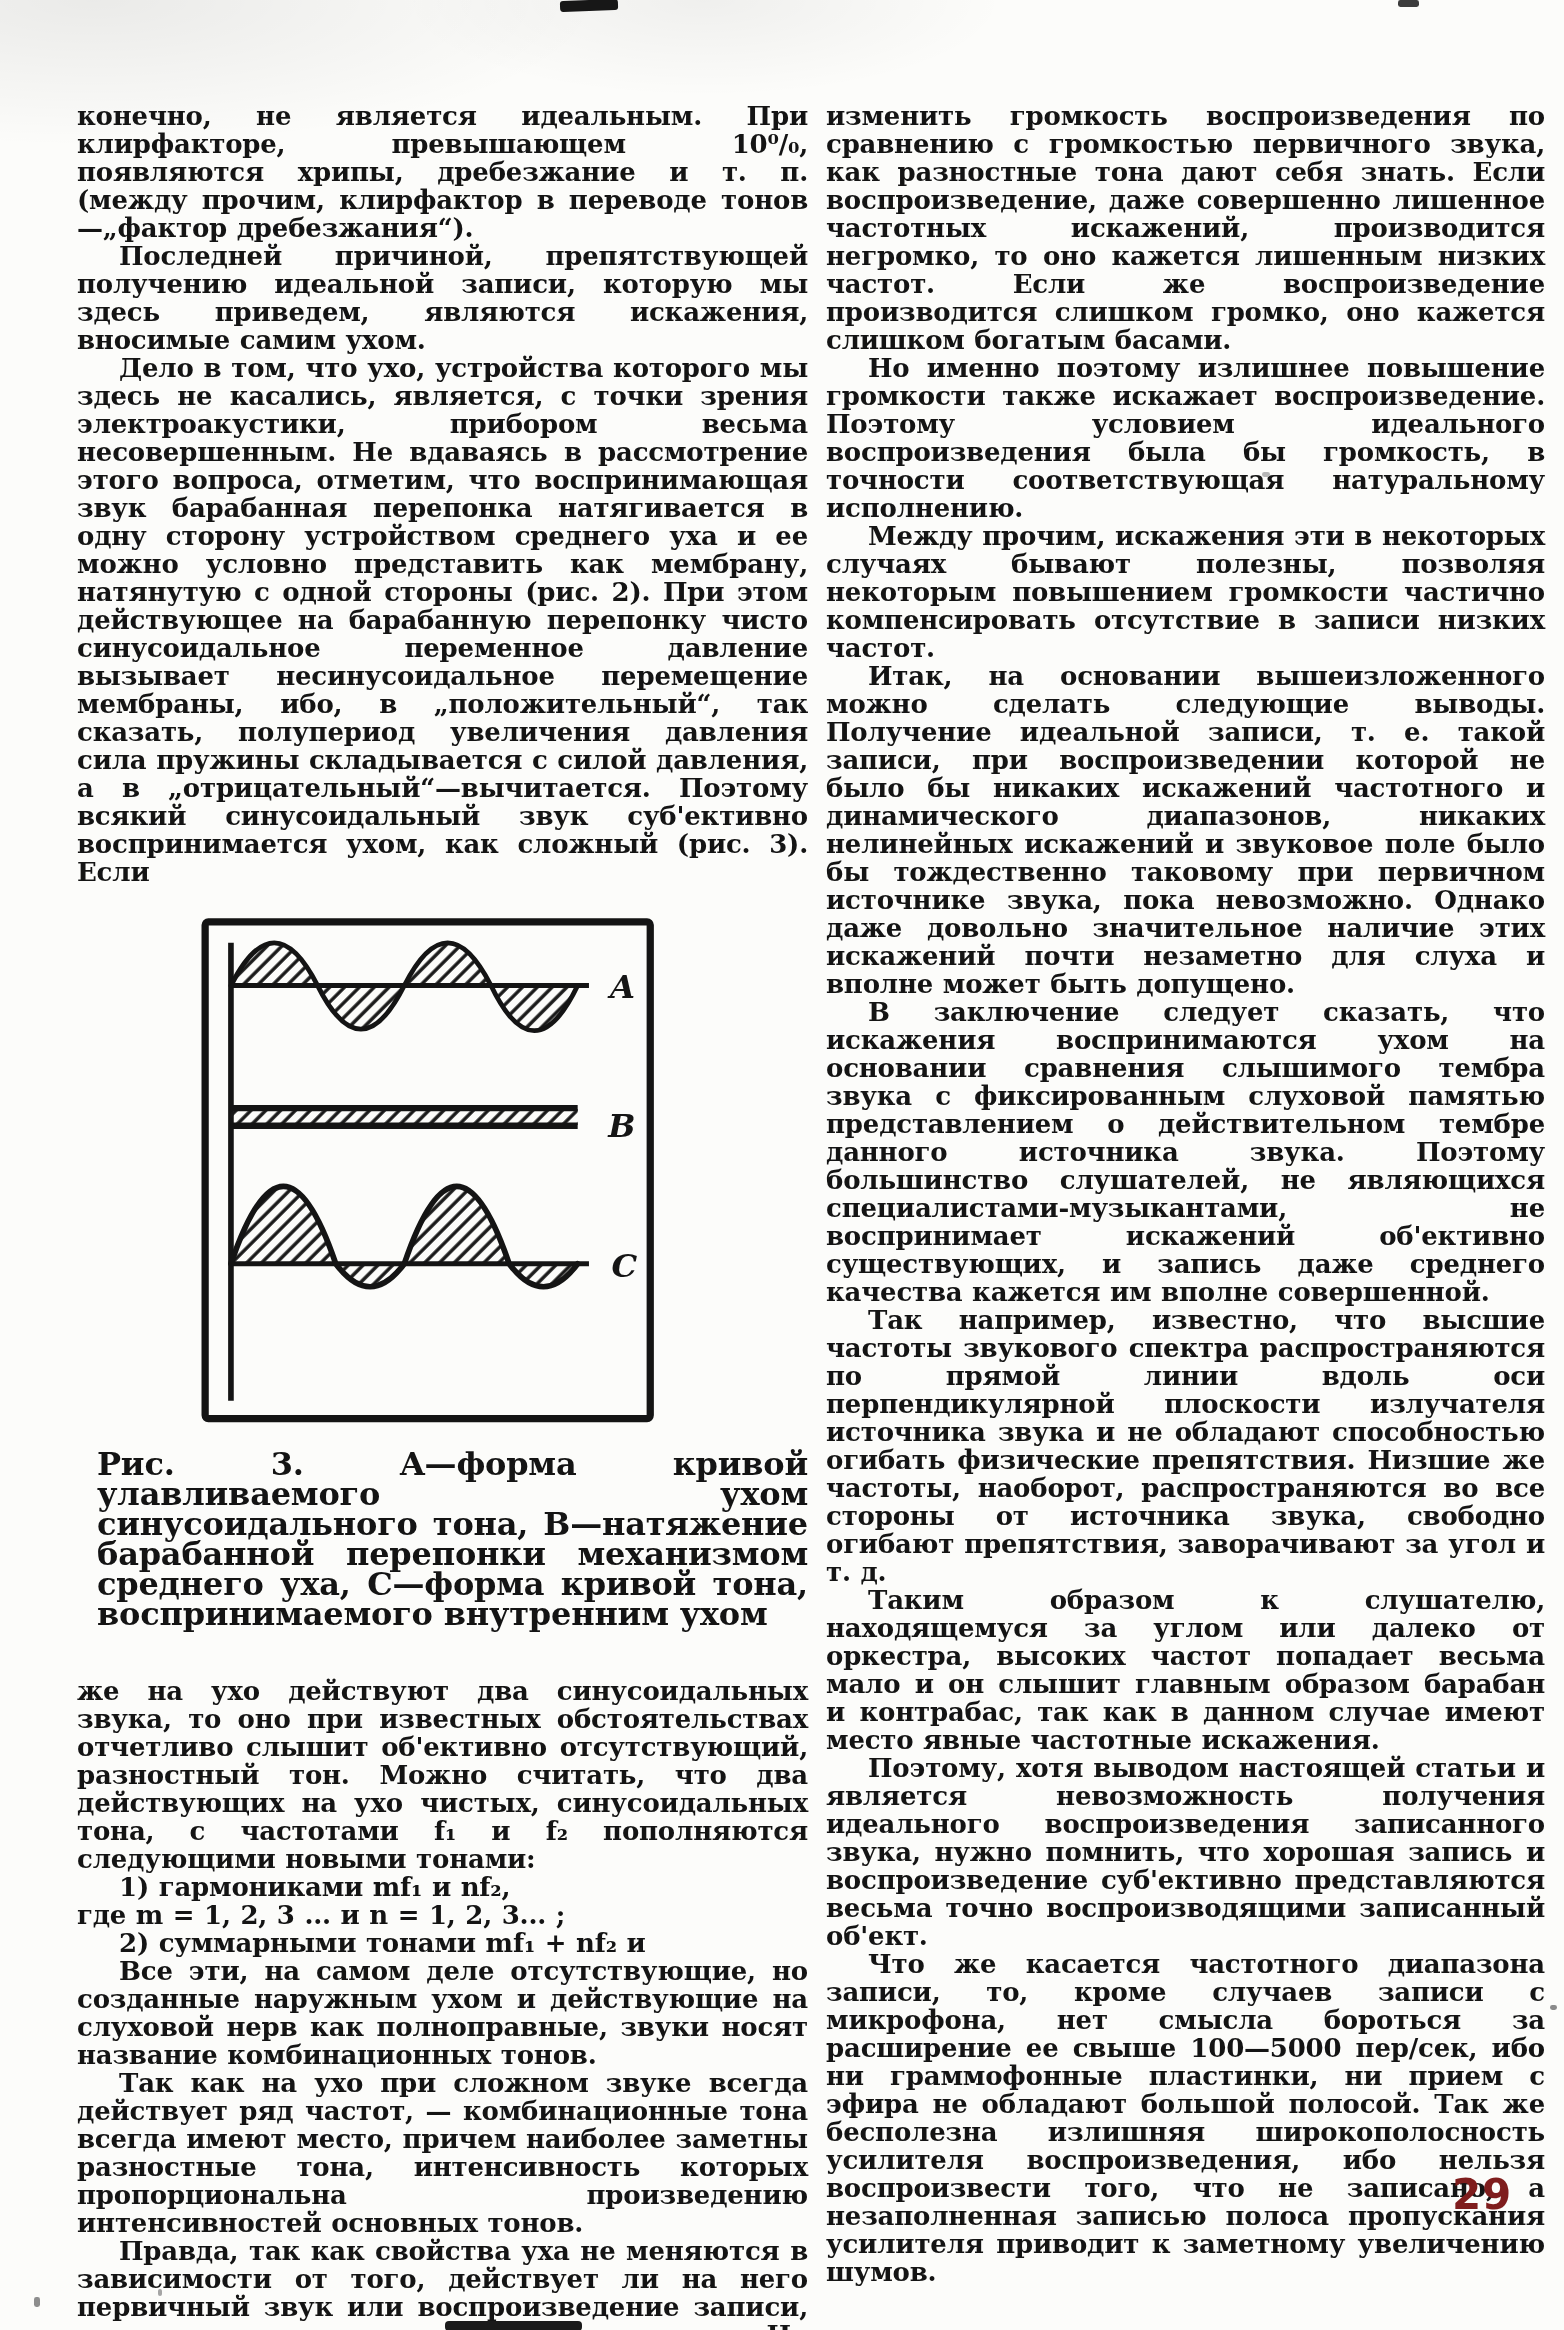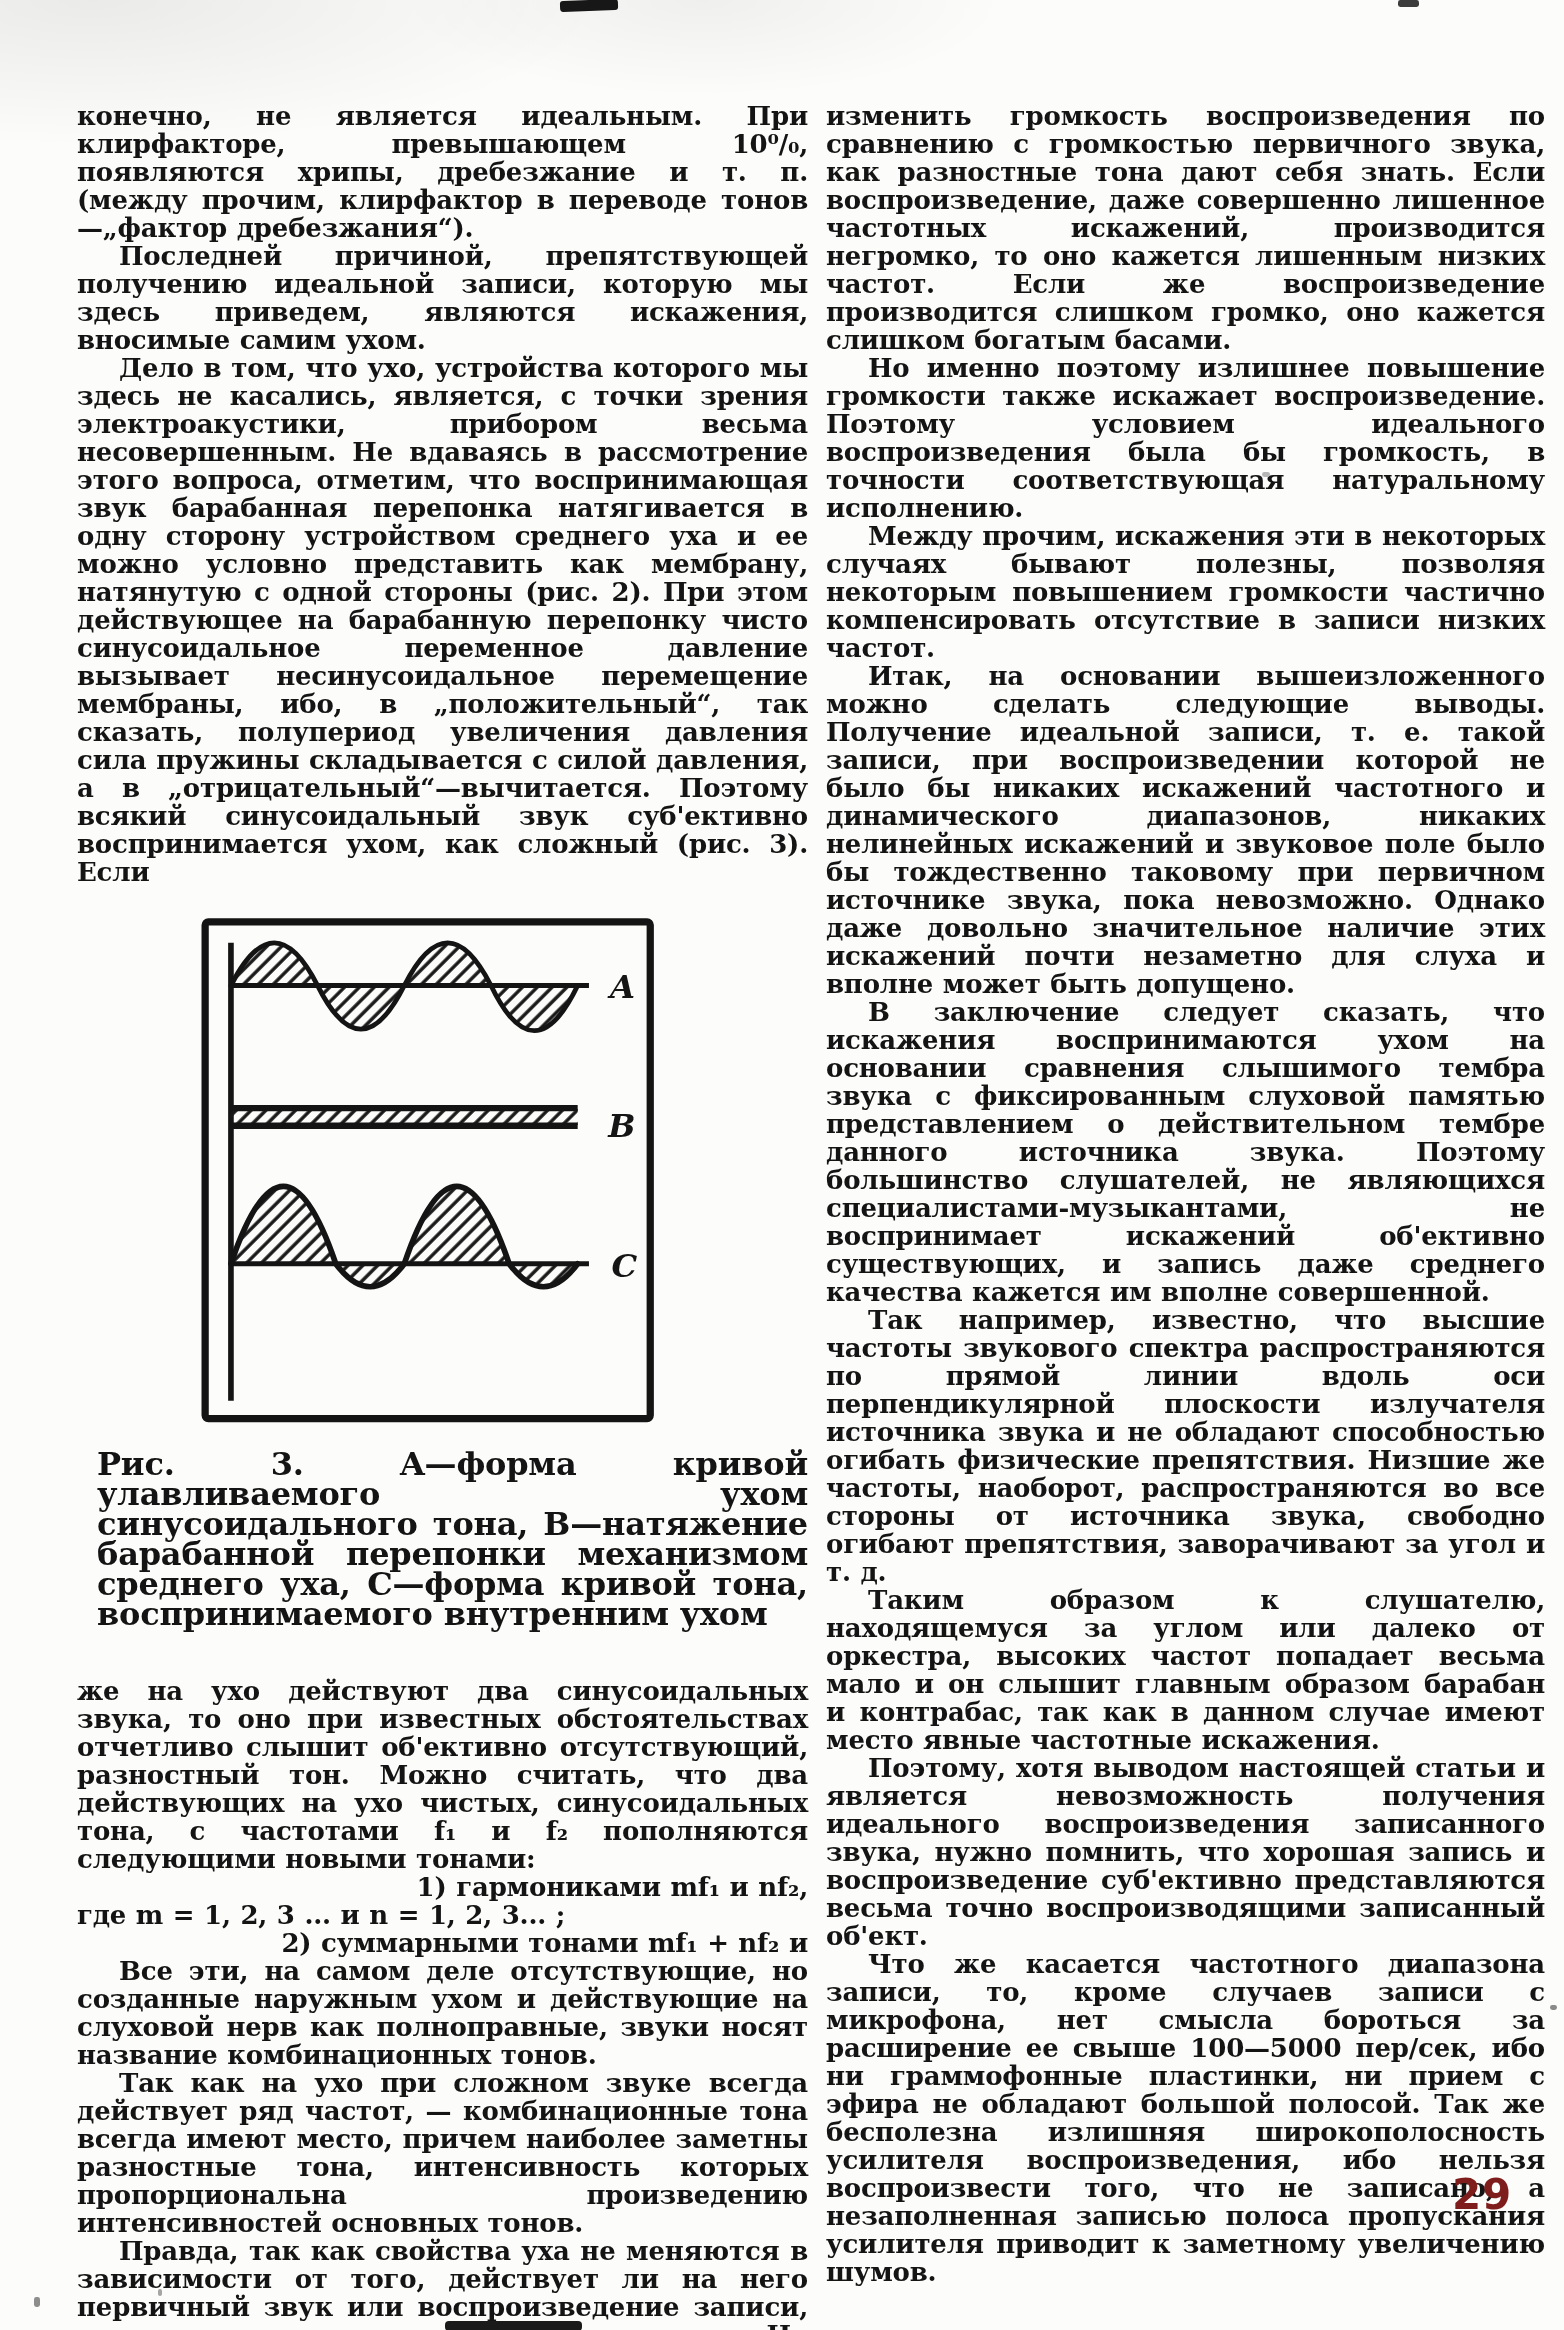--- a/index.html
+++ b/index.html
@@ -19,21 +19,21 @@
   .col-left{left:77px;width:731px;}
   .col-right{left:826px;width:719px;}
   .para{
     margin:0;
     font-size:26px;line-height:28px;font-weight:700;
     text-align:justify;letter-spacing:-0.2px;
     word-spacing:0.8px;
   }
   .para.indent{text-indent:42px;}
   .para.noindent{text-indent:0;}
-  .para.list{margin-left:42px;text-align:right;}
+  .para.list{margin-left:42px;text-align:left;}
   .figure-block{margin:31px 0 0 123px;width:457px;height:508px;}
   .figure-block svg{display:block;}
   .figlabel{
     font-family:"DejaVu Serif","Liberation Serif",serif;
     font-size:40px;font-style:italic;font-weight:700;fill:#151515;
   }
   .caption{
     margin-top:24px;
     font-size:32px;line-height:30px;font-weight:700;
     text-align:justify;letter-spacing:-0.2px;margin-left:20px;

